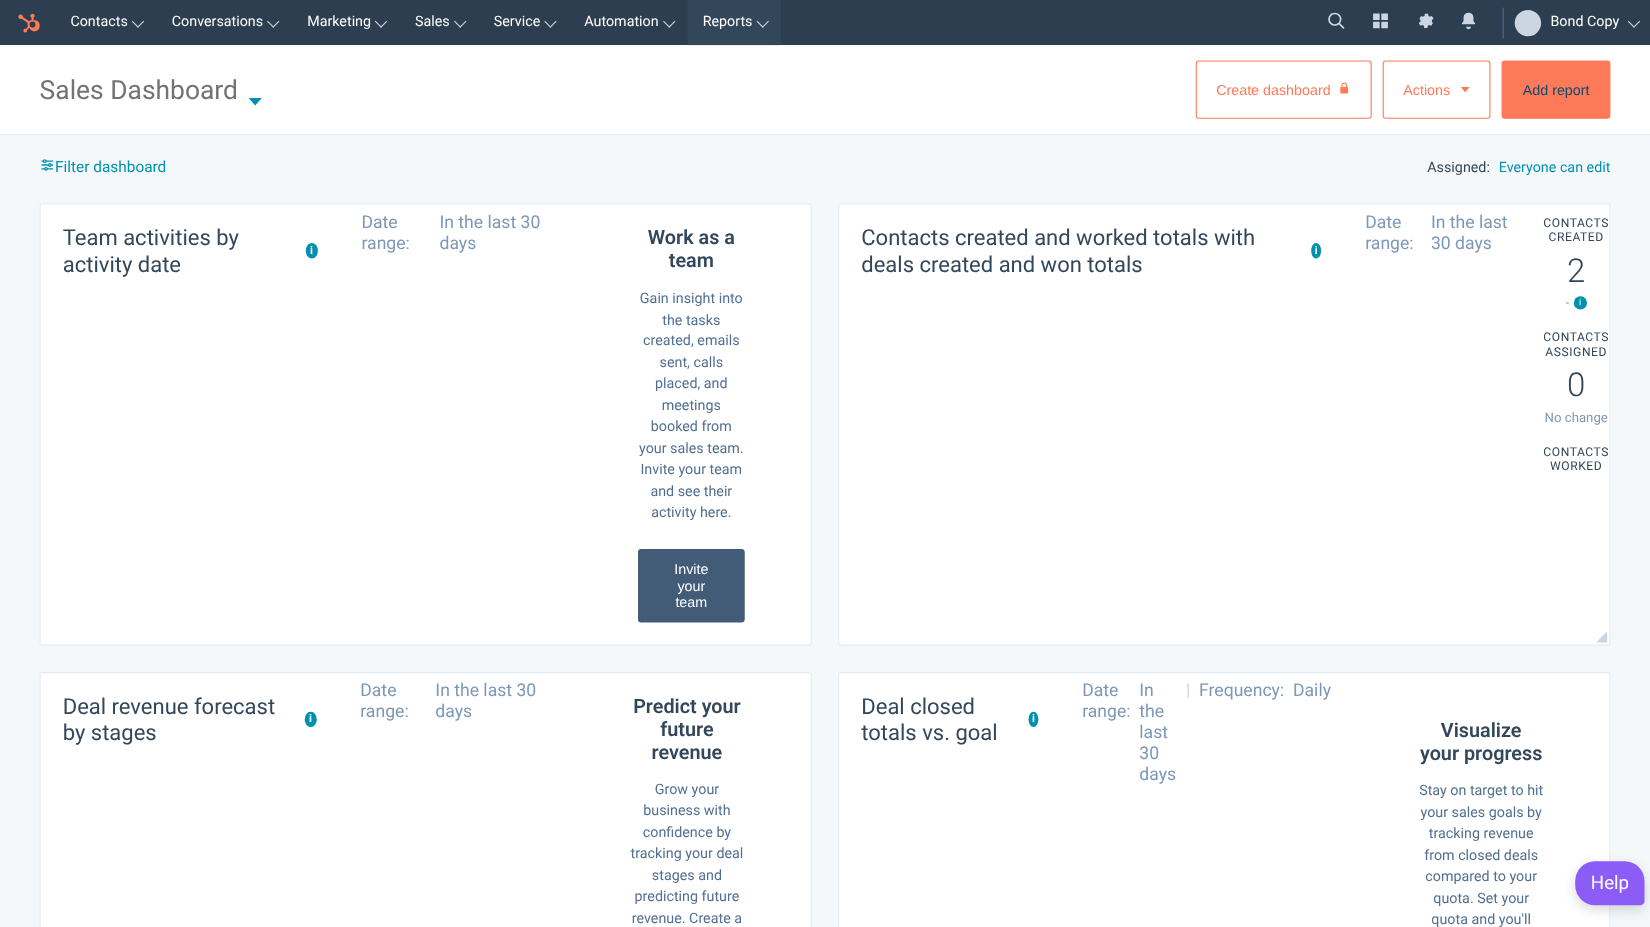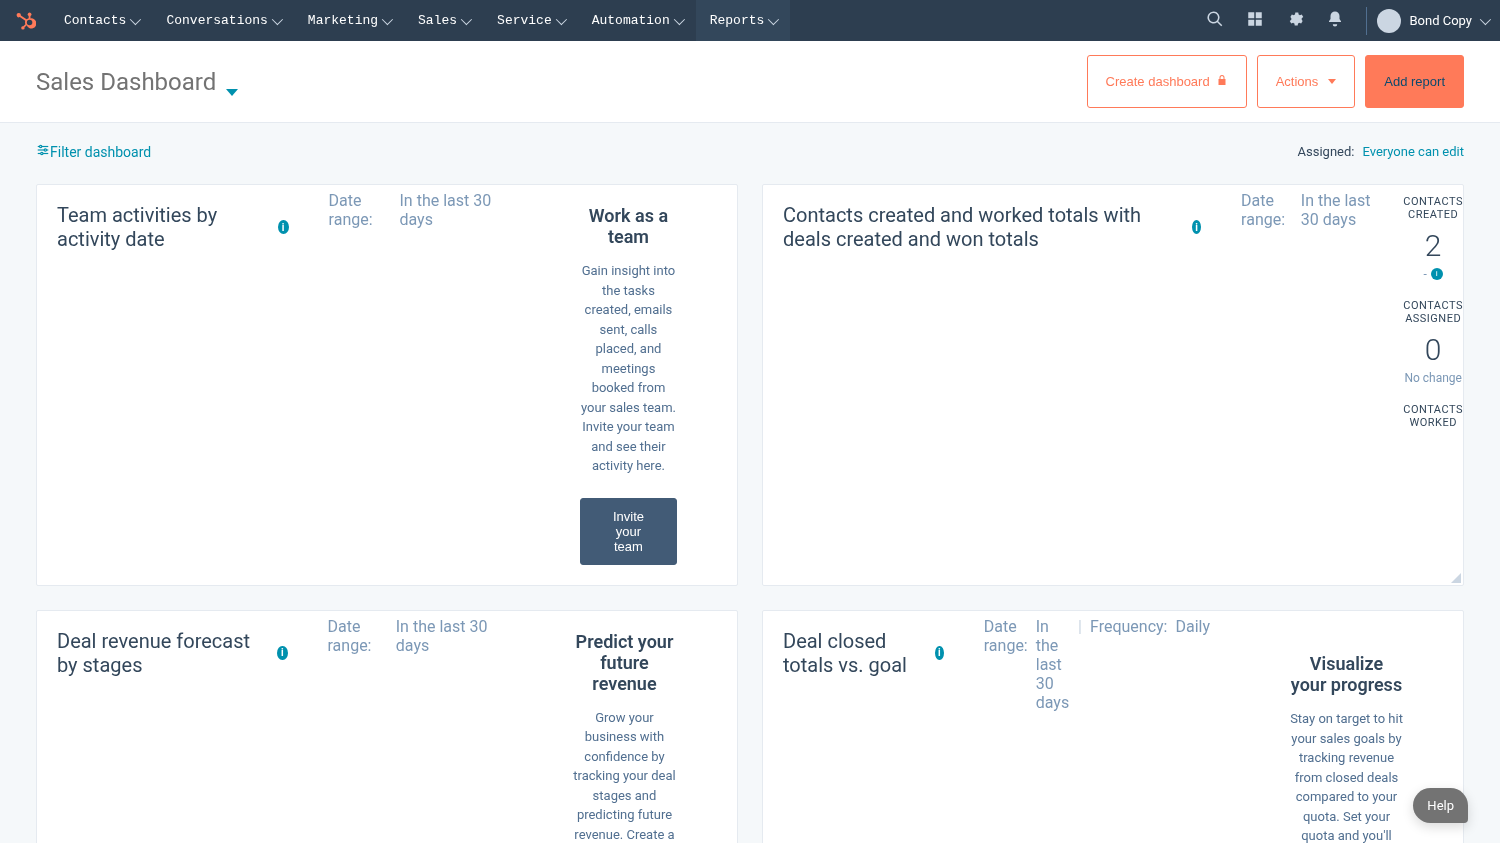--- a/index.html
+++ b/index.html
@@ -17,21 +17,21 @@
     height: 41px;
     padding: 0 12px 0 0;
   }
   .logo {
     width: 50px;
     display: flex;
     align-items: center;
     justify-content: center;
   }
   .logo svg path { fill: #ff7a59; }
-  .nav-items { display: flex; height: 41px; font-family: Liberation Mono, monospace; }
+  .nav-items { display: flex; height: 41px; }
   .nav-item {
     display: flex; align-items: center;
     padding: 0 14px;
     color: #fff;
     font-size: 13px;
     cursor: pointer;
     gap: 4px;
   }
   .nav-item.active { background: #33475b; }
   .chev-down {
@@ -153,25 +153,25 @@
     position: absolute; right: 2px; bottom: 2px; width: 12px; height: 12px;
   }
   .resize-handle::before {
     content: ""; position: absolute; right: 0; bottom: 0;
     width: 0; height: 0;
     border-left: 10px solid transparent;
     border-bottom: 10px solid #cbd6e2;
   }
   
   .help-btn {
-    position: fixed; right: 32px; bottom: 20px;
-    background: #737373; color: #fff;
+    position: fixed; right: 5px; bottom: 20px;
+    background: #8b5cf6; color: #fff;
     border-radius: 18px 18px 4px 18px;
     padding: 10px 14px;
-    font-size: 13px;
+    font-size: 17px;
     cursor: pointer;
     box-shadow: 0 4px 12px rgba(0,0,0,0.15);
   }
   
   .stats-scroll::-webkit-scrollbar { width: 14px; }
   .stats-scroll::-webkit-scrollbar-track { background: #f0f3f6; }
   .stats-scroll::-webkit-scrollbar-thumb { background: #c0c8d0; }
 </style>
 </head>
 <body>

